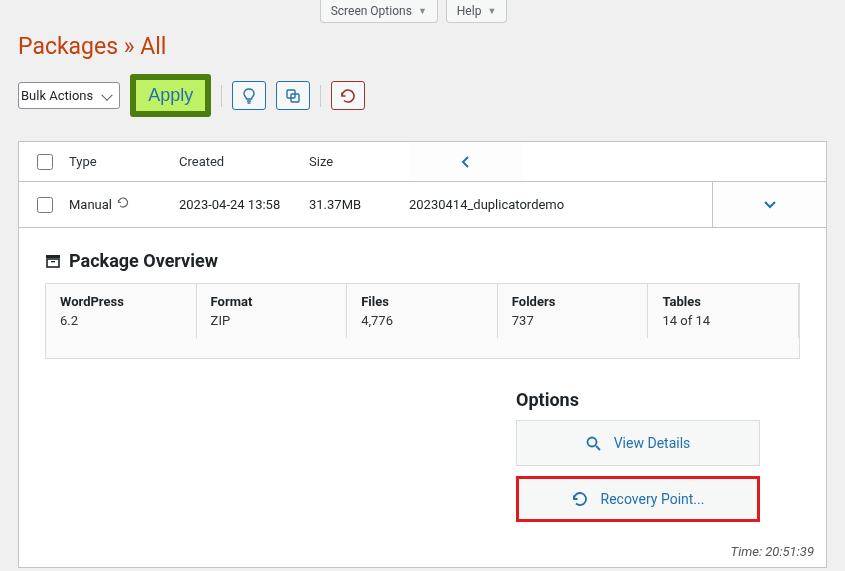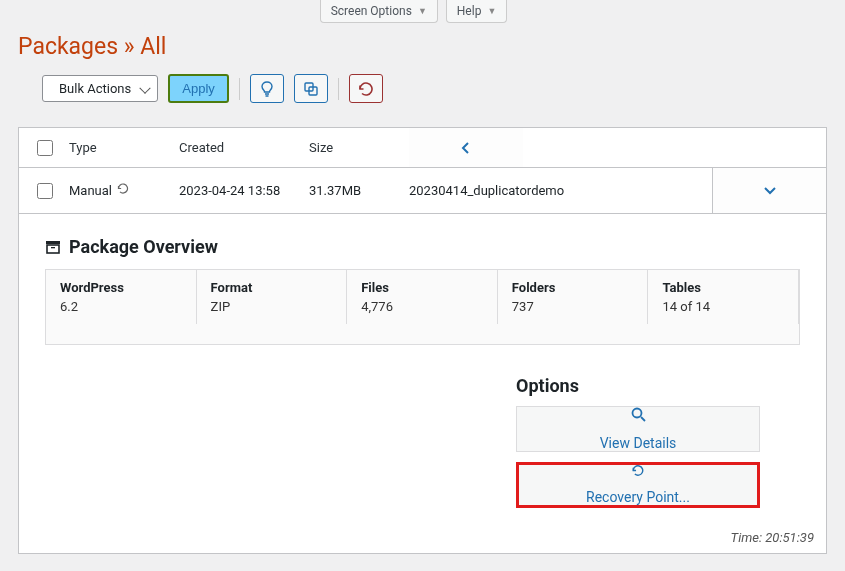--- a/index.html
+++ b/index.html
@@ -42,43 +42,42 @@
   .toolbar-row {
     display: flex;
     align-items: center;
     padding: 0 18px 12px 18px;
     gap: 10px;
   }
   .bulk-select {
     border: 1px solid #8c8f94;
     background: #fff;
     border-radius: 3px;
-    padding: 5px 26px 5px 16px;
+    padding: 5px 26px 5px 2px;
     font-size: 13px;
     position: relative;
     cursor: pointer;
-    margin-left: 24px;
   }
   .bulk-select::after {
     content: "";
     position: absolute;
     right: 8px;
     top: 50%;
     width: 7px; height: 7px;
     border-right: 1.5px solid #555;
     border-bottom: 1.5px solid #555;
     transform: translateY(-60%) rotate(45deg);
   }
   .wp-btn {
-    border: 2px solid #4d7c0f;
-    background: #7dd3fc;
+    border: 6px solid #4d7c0f;
+    background: #bef264;
     color: #2271b1;
     border-radius: 3px;
     padding: 5px 12px;
-    font-size: 13px;
+    font-size: 18px;
     cursor: pointer;
   }
   .divider {
     width: 1px;
     height: 22px;
     background: #ccc;
   }
   .icon-btn {
     border: 1px solid #2271b1;
     background: #f6f7f7;
@@ -169,21 +168,20 @@
     justify-content:center;
     gap:13px;
     width:100%;
     height:46px;
     border:1px solid #dcdcde;
     background:#f6f7f7;
     color:#2271b1;
     font-size:14px;
     cursor:pointer;
     margin-bottom:10px;
-    flex-direction:column;
   }
   .opt-highlight {
     border: 3px solid #e11b1b;
   }
   .time-footer {
     text-align: right;
     padding: 4px 12px 8px 0;
     font-style: italic;
     color:#555;
   }

